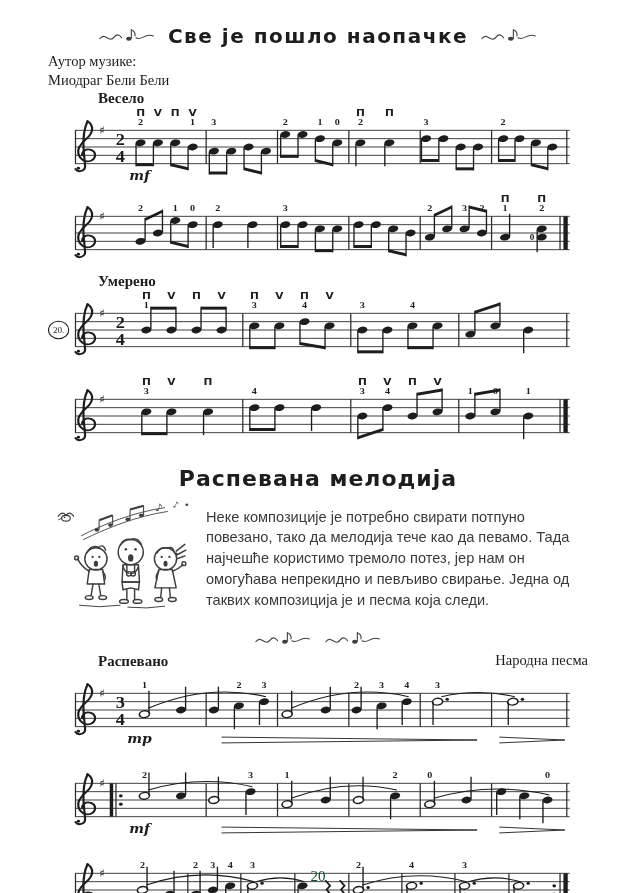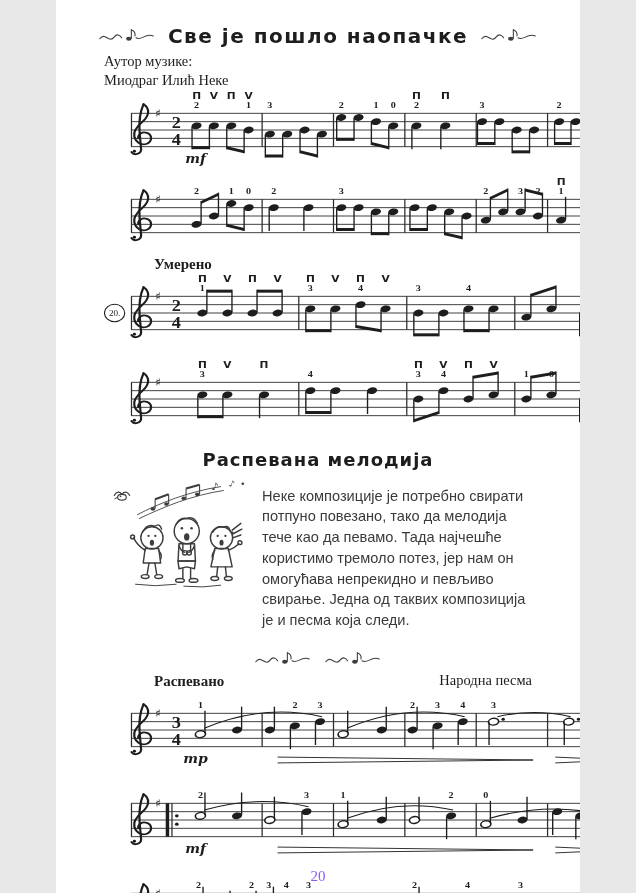--- a/index.html
+++ b/index.html
@@ -1,32 +1,32 @@
 <!DOCTYPE html>
 <html><head>
 <meta charset="utf-8">
 <style>
   html,body{margin:0;padding:0;background:#e8e8e8;}
-  .page{width:524px;height:893px;background:#ffffff;margin:0 auto;position:relative;
+  .page{width:636px;height:893px;background:#ffffff;margin:0 auto;position:relative;
         box-sizing:border-box;padding:14px 48px 0 48px;overflow:hidden;
         font-family:"Liberation Serif",serif;color:#1d1d1d;}
   .title-row{display:flex;align-items:center;justify-content:center;gap:12px;margin:10px 0 2px 0;}
   .title{font-family:"DejaVu Sans",sans-serif;font-size:20px;font-weight:600;letter-spacing:1.5px;margin:0;white-space:nowrap;}
   .flourish{width:58px;height:20px;flex:0 0 auto;}
   .credit{text-align:left;font-size:14.5px;line-height:1.3;margin-top:4px;}
   .tempo{font-weight:bold;font-size:15px;margin:0 0 0 50px;}
   .tempo-row{display:flex;justify-content:space-between;align-items:flex-end;margin-top:2px;}
   .staff-host{margin:0;}
   .staff-host svg.staff{display:block;width:540px;height:80px;margin:0 auto;}
-  .heading{font-family:"DejaVu Sans",sans-serif;text-align:center;font-size:18px;font-weight:600;
+  .heading{font-family:"DejaVu Sans",sans-serif;text-align:center;font-size:22px;font-weight:600;
            letter-spacing:1px;margin:10px 0 6px 0;}
   .para-row{display:flex;gap:8px;align-items:flex-start;margin:0 0 2px 0;}
   .illu{width:150px;height:116px;flex:0 0 auto;}
   .para{flex:1;font-family:Liberation Sans, sans-serif;font-size:14.6px;line-height:1.42;color:#3a3a3a;margin-top:10px;}
-  .footer{position:absolute;bottom:8px;left:0;right:0;text-align:center;font-size:15px;color:#8b5cf6;}
+  .footer{position:absolute;bottom:8px;left:0;right:0;text-align:center;font-size:15px;color:#14532d;}
   
   .sl{stroke:#2c2c2c;stroke-width:1;}
   .bl{stroke:#2c2c2c;stroke-width:1.3;fill:none;}
   .ink{fill:#1d1d1d;stroke:none;}
   .open{fill:#ffffff;stroke:#1d1d1d;stroke-width:1.7;}
   .stem{stroke:#1d1d1d;stroke-width:1.4;}
   .clef{fill:none;stroke:#1d1d1d;stroke-width:2.3;stroke-linecap:round;}
   .sharp{font:13px "DejaVu Sans",sans-serif;text-anchor:middle;fill:#1d1d1d;}
   .tsig{font:bold 19px "Liberation Serif",serif;text-anchor:middle;fill:#1d1d1d;}
   .fing{font:bold 10.5px "Liberation Serif",serif;text-anchor:middle;fill:#1d1d1d;}
@@ -60,23 +60,24 @@
       <path class="art" style="stroke-width:1.2" d="M2 13 C8 5 12 19 18 11 C21 7 24 9 26 12"></path>
       <ellipse class="artf" cx="34" cy="13" rx="3" ry="2.2"></ellipse>
       <line x1="36.8" y1="13" x2="36.8" y2="3" stroke="#3d3d3d" stroke-width="1.2"></line>
       <path class="art" style="stroke-width:1.2" d="M36.8 3 q5 2 4 7"></path>
       <path class="art" style="stroke-width:1.2" d="M42 12 C48 16 52 6 61 10"></path>
     </svg>
   </div>
 
   <div class="credit">
     <div>Аутор музике:</div>
-    <div>Миодраг Илић Неке</div>
+    <div>Миодраг Бели Бели</div>
   </div>
 
+  <div class="tempo">Весело</div>
   <div class="staff-host">
       <svg viewBox="0 0 560 96" class="staff" preserveAspectRatio="none">
         <line x1="28" y1="28" x2="541" y2="28" class="sl"></line>
         <line x1="28" y1="38" x2="541" y2="38" class="sl"></line>
         <line x1="28" y1="48" x2="541" y2="48" class="sl"></line>
         <line x1="28" y1="58" x2="541" y2="58" class="sl"></line>
         <line x1="28" y1="68" x2="541" y2="68" class="sl"></line>
         <line x1="28.5" y1="28" x2="28.5" y2="68" class="bl"></line>
         <path d="M41 17 C48 22 47 31 40 38 C33 45 30 50 31.5 56 C33 63 39 67 44.5 64.5 C50 62 50.5 54 44.5 51.5 C39.5 49.5 35 53 35.5 58" class="clef"></path>
         <path d="M41 17 C37.5 26 36 38 37 52 L38.5 71 C38.5 77 31 79 28.5 74.5" class="clef"></path>

